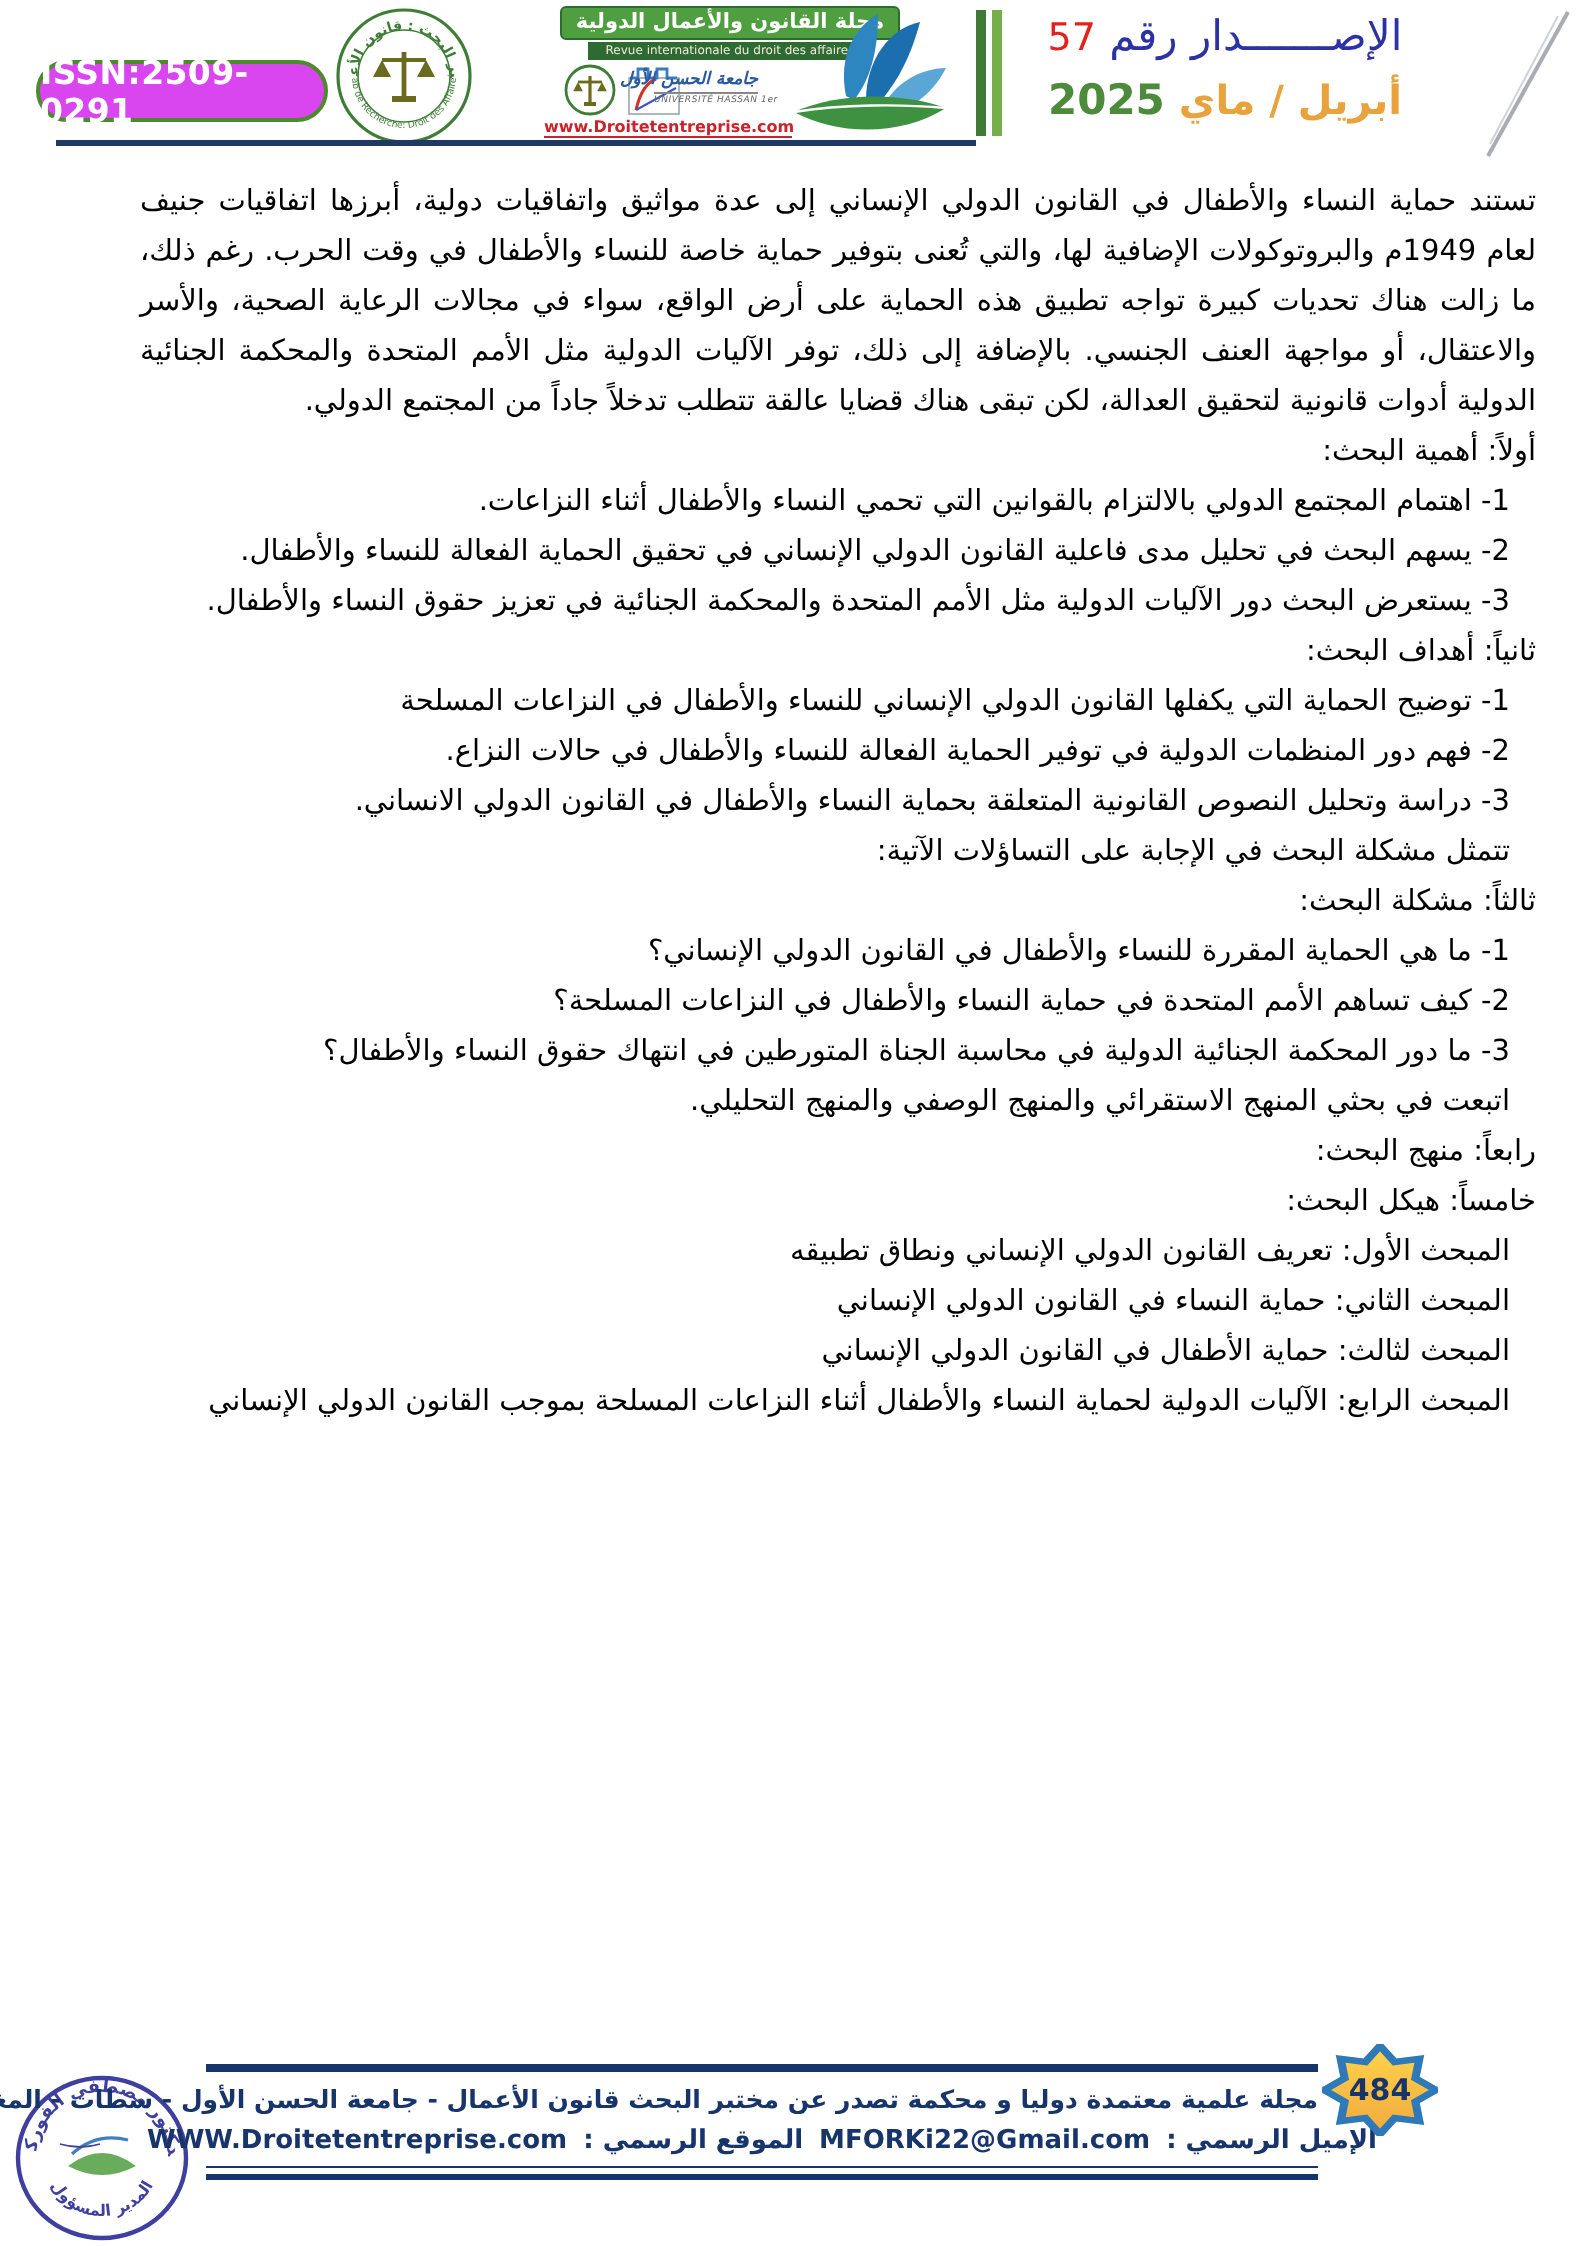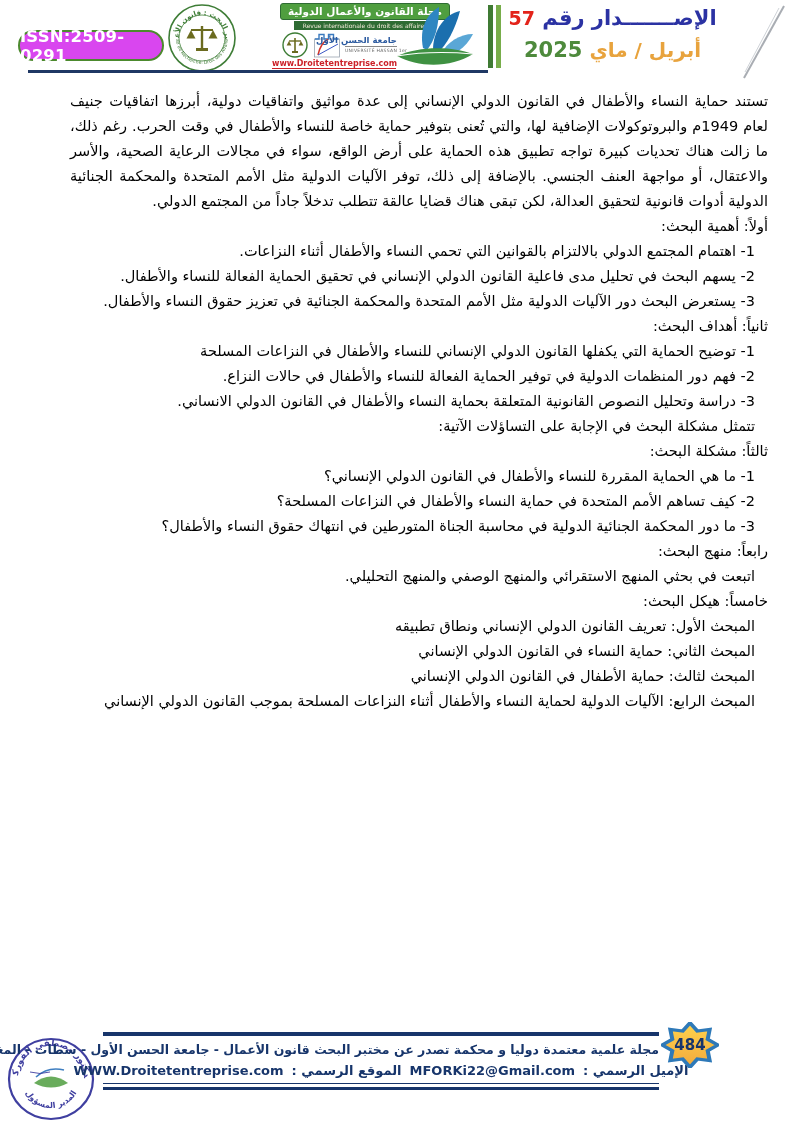--- a/index.html
+++ b/index.html
@@ -13,32 +13,32 @@
   .lab-logo { position:absolute; left:167px; top:3px; }
   .jlogo { position:absolute; left:263px; top:2px; width:214px; height:68px; }
   .jlogo-banner { position:absolute; left:17px; top:1px; width:170px; height:17px;
     background:#4f9e3f; border:1px solid #2e6b33; border-radius:3px; color:#fff;
     font-size:10.5px; font-weight:bold; text-align:center; line-height:15px; direction:rtl; }
   .jlogo-sub { position:absolute; left:31px; top:19px; width:142px; height:9px;
     background:#2e6b33; color:#f2e9d8; font-size:6px; line-height:9px; text-align:center;
     overflow:hidden; white-space:nowrap; }
   .mini-lab { position:absolute; left:19px; top:30px; }
   .mini-chart { position:absolute; left:50px; top:30px; }
-  .univ { position:absolute; left:82px; top:33px; width:52px; text-align:right; }
+  .univ { position:absolute; left:64px; top:33px; width:52px; text-align:right;font-style:italic; }
   .univ-ar { color:#2b5aa0; font-size:8.5px; font-weight:bold; direction:rtl; white-space:nowrap; }
   .univ-fr { color:#666; font-size:4.5px; letter-spacing:.3px; border-top:1px solid #888; margin-top:1px; padding-top:1px; white-space:nowrap; }
   .feather-svg { position:absolute; left:130px; top:2px; }
   .jlogo-web { position:absolute; left:9px; top:56px; width:124px; height:11px;
     font-size:8px; font-weight:bold; color:#cc2229; text-align:center; line-height:11px;
     border-bottom:1px solid #cc2229; white-space:nowrap; }
   .vbars { position:absolute; left:488px; top:5px; height:63px; display:flex; gap:3px; }
   .vbars span { display:block; width:5px; height:100%; }
   .vbar-dark { background:#3f7a34; } .vbar-light { background:#77ad4a; }
   .issue-block { position:absolute; left:500px; top:6px; width:225px; text-align:center; direction:rtl; }
-  .issue-line { font-size:21px; font-weight:bold; color:#2b32a3; white-space:nowrap; }
+  .issue-line { font-size:21px; font-weight:normal; color:#2b32a3; white-space:nowrap; }
   .issue-num { color:#e3231a; font-size:19px; }
   .date-line { margin-top:8px; font-size:20px; font-weight:bold; white-space:nowrap; }
   .date-months { color:#e8a33d; }
   .date-year { color:#4e8a3c; font-size:21px; }
   .pen-svg { position:absolute; left:712px; top:2px; }
   .hdr-rule { position:absolute; left:28px; top:70px; width:460px; height:3px; background:#1f3864; }
 
   
   .content { position:absolute; top:89px; right:26px; left:26px; direction:rtl;
     color:#000; font-size:14.5px; line-height:25px; text-align:right; }
@@ -154,22 +154,22 @@
         <div class="bl bl-item">3- يستعرض البحث دور الآليات الدولية مثل الأمم المتحدة والمحكمة الجنائية في تعزيز حقوق النساء والأطفال.</div>
         <div class="bl bl-heading">ثانياً: أهداف البحث:</div>
         <div class="bl bl-item">1- توضيح الحماية التي يكفلها القانون الدولي الإنساني للنساء والأطفال في النزاعات المسلحة</div>
         <div class="bl bl-item">2- فهم دور المنظمات الدولية في توفير الحماية الفعالة للنساء والأطفال في حالات النزاع.</div>
         <div class="bl bl-item">3- دراسة وتحليل النصوص القانونية المتعلقة بحماية النساء والأطفال في القانون الدولي الانساني.</div>
         <div class="bl bl-item">تتمثل مشكلة البحث في الإجابة على التساؤلات الآتية:</div>
         <div class="bl bl-heading">ثالثاً: مشكلة البحث:</div>
         <div class="bl bl-item">1- ما هي الحماية المقررة للنساء والأطفال في القانون الدولي الإنساني؟</div>
         <div class="bl bl-item">2- كيف تساهم الأمم المتحدة في حماية النساء والأطفال في النزاعات المسلحة؟</div>
         <div class="bl bl-item">3- ما دور المحكمة الجنائية الدولية في محاسبة الجناة المتورطين في انتهاك حقوق النساء والأطفال؟</div>
+        <div class="bl bl-item">اتبعت في بحثي المنهج الاستقرائي والمنهج الوصفي والمنهج التحليلي.</div>
         <div class="bl bl-heading">رابعاً: منهج البحث:</div>
-        <div class="bl bl-item">اتبعت في بحثي المنهج الاستقرائي والمنهج الوصفي والمنهج التحليلي.</div>
         <div class="bl bl-heading">خامساً: هيكل البحث:</div>
         <div class="bl bl-item">المبحث الأول: تعريف القانون الدولي الإنساني ونطاق تطبيقه</div>
         <div class="bl bl-item">المبحث الثاني: حماية النساء في القانون الدولي الإنساني</div>
         <div class="bl bl-item">المبحث لثالث: حماية الأطفال في القانون الدولي الإنساني</div>
         <div class="bl bl-item">المبحث الرابع: الآليات الدولية لحماية النساء والأطفال أثناء النزاعات المسلحة بموجب القانون الدولي الإنساني</div>
       </div>
   </main>
 
   <footer>
     <svg class="stamp-svg" width="90" height="86" viewBox="0 0 90 86">

